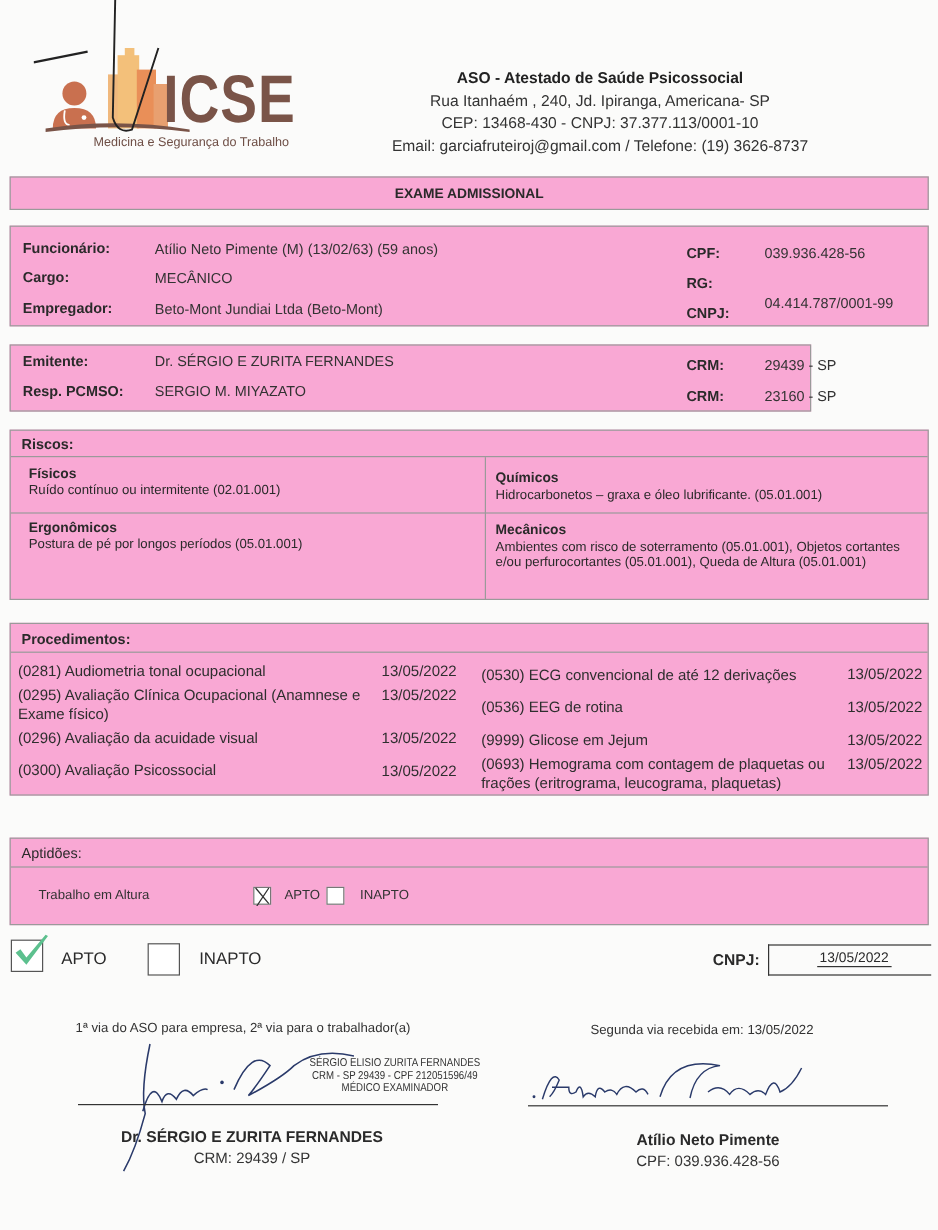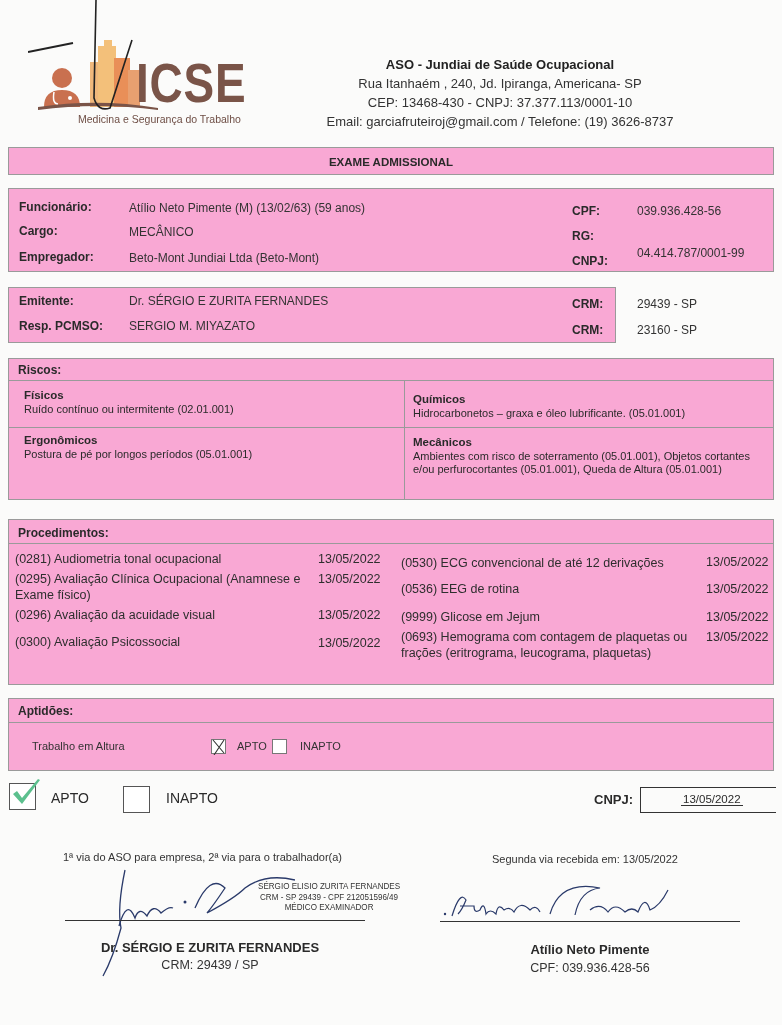--- a/index.html
+++ b/index.html
@@ -16,36 +16,36 @@
   .header-title { font-weight: bold; font-size: 13px; color: #222; }
   .header-line { font-size: 13px; color: #333; }
 
   
   .box { position: absolute; border: 1px solid #9a9a9a; background: #f9a8d4; }
   .box-exam { left: 8px; top: 147px; width: 766px; height: 28px; text-align: center; font-size: 11.5px; font-weight: bold; line-height: 28px; }
   .label { font-size: 12px; font-weight: bold; position: absolute; color: #2a2a2a; }
   .val { font-size: 12px; position: absolute; color: #333; white-space: nowrap; }
 
   .box-func { left: 8px; top: 188px; width: 766px; height: 84px; }
-  .box-emit { left: 8px; top: 287px; width: 608px; height: 56px; }
+  .box-emit { left: 8px; top: 287px; width: 668px; height: 56px; }
 
   .box-risk { left: 8px; top: 358px; width: 766px; height: 142px; }
   .risk-head { position: absolute; left: 0; top: 0; width: 100%; height: 22px; border-bottom: 1px solid #9a9a9a; padding-left: 9px; line-height: 22px; font-size: 12px; font-weight: bold; }
   .risk-cell { position: absolute; font-size: 11px; line-height: 13.5px; padding: 4px 0 0 0; }
   .risk-cell .rtitle { font-weight: bold; font-size: 11.5px; }
   .vdiv { position: absolute; background: #9a9a9a; width: 1px; }
   .hdiv { position: absolute; background: #9a9a9a; height: 1px; }
 
-  .box-proc { left: 8px; top: 519px; width: 766px; height: 166px; }
+  .box-proc { left: 8px; top: 519px; width: 766px; height: 144px; }
   .proc-head { position: absolute; left: 0; top: 0; width: 100%; height: 24px; border-bottom: 1px solid #9a9a9a; padding-left: 9px; line-height: 26px; font-size: 12px; font-weight: bold; }
   .proc { position: absolute; font-size: 12.5px; line-height: 16px; color: #2e2e2e; }
   .pdate { position: absolute; font-size: 12.5px; color: #2e2e2e; }
 
   .box-apt { left: 8px; top: 698px; width: 766px; height: 73px; }
-  .apt-head { position: absolute; left: 0; top: 0; width: 100%; height: 24px; border-bottom: 1px solid #9a9a9a; padding-left: 9px; line-height: 24px; font-size: 12px; font-weight: bold; }
+  .apt-head { position: absolute; left: 0; top: 0; width: 100%; height: 24px; border-bottom: 1px solid #9a9a9a; padding-left: 9px; line-height: 24px; font-size: 12px; font-weight: normal; }
   .small-check { position: absolute; width: 15px; height: 15px; border: 1px solid #777; background: #fff; }
   .small-txt { position: absolute; font-size: 11px; color: #333; }
 
   .big-check { position: absolute; width: 27px; height: 27px; border: 1px solid #555; background: #fff; }
   .big-txt { position: absolute; font-size: 14px; color: #2a2a2a; }
 
   .data-label { left: 594px; top: 792px; font-size: 13px; font-weight: bold; }
   .data-box { left: 640px; top: 787px; width: 136px; height: 26px; border: 1px solid #333; border-right: none; }
   .data-val { position: absolute; left: 40px; top: 5px; font-size: 11.5px; border-bottom: 1px solid #333; padding: 0 2px; }
 
@@ -75,21 +75,21 @@
     <path d="M10 107 Q70 98 130 108 L130 110 Q70 102 10 110 Z" fill="#7a5448"></path>
 
     <path d="M68 0 L66 98 Q70 112 82 108 L104 40" stroke="#222" stroke-width="1.6" fill="none"></path>
     <path d="M0 52 L45 43" stroke="#222" stroke-width="1.8" fill="none"></path>
   </svg>
   <div class="logo-text">ICSE</div>
   <div class="logo-sub">Medicina e Segurança do Trabalho</div>
 </div>
 
 <div class="abs header-info">
-  <div class="header-title">ASO - Jundiai de Saúde Ocupacional</div>
+  <div class="header-title">ASO - Atestado de Saúde Psicossocial</div>
   <div class="header-line">Rua Itanhaém , 240, Jd. Ipiranga, Americana- SP</div>
   <div class="header-line">CEP: 13468-430 - CNPJ: 37.377.113/0001-10</div>
   <div class="header-line">Email: garciafruteiroj@gmail.com / Telefone: (19) 3626-8737</div>
 </div>
 
 <div class="box box-exam">EXAME ADMISSIONAL</div>
 
 <div class="box box-func">
   <div class="label" style="left:10px;top:11px">Funcionário:</div>
   <div class="val" style="left:120px;top:12px">Atílio Neto Pimente (M) (13/02/63) (59 anos)</div>

